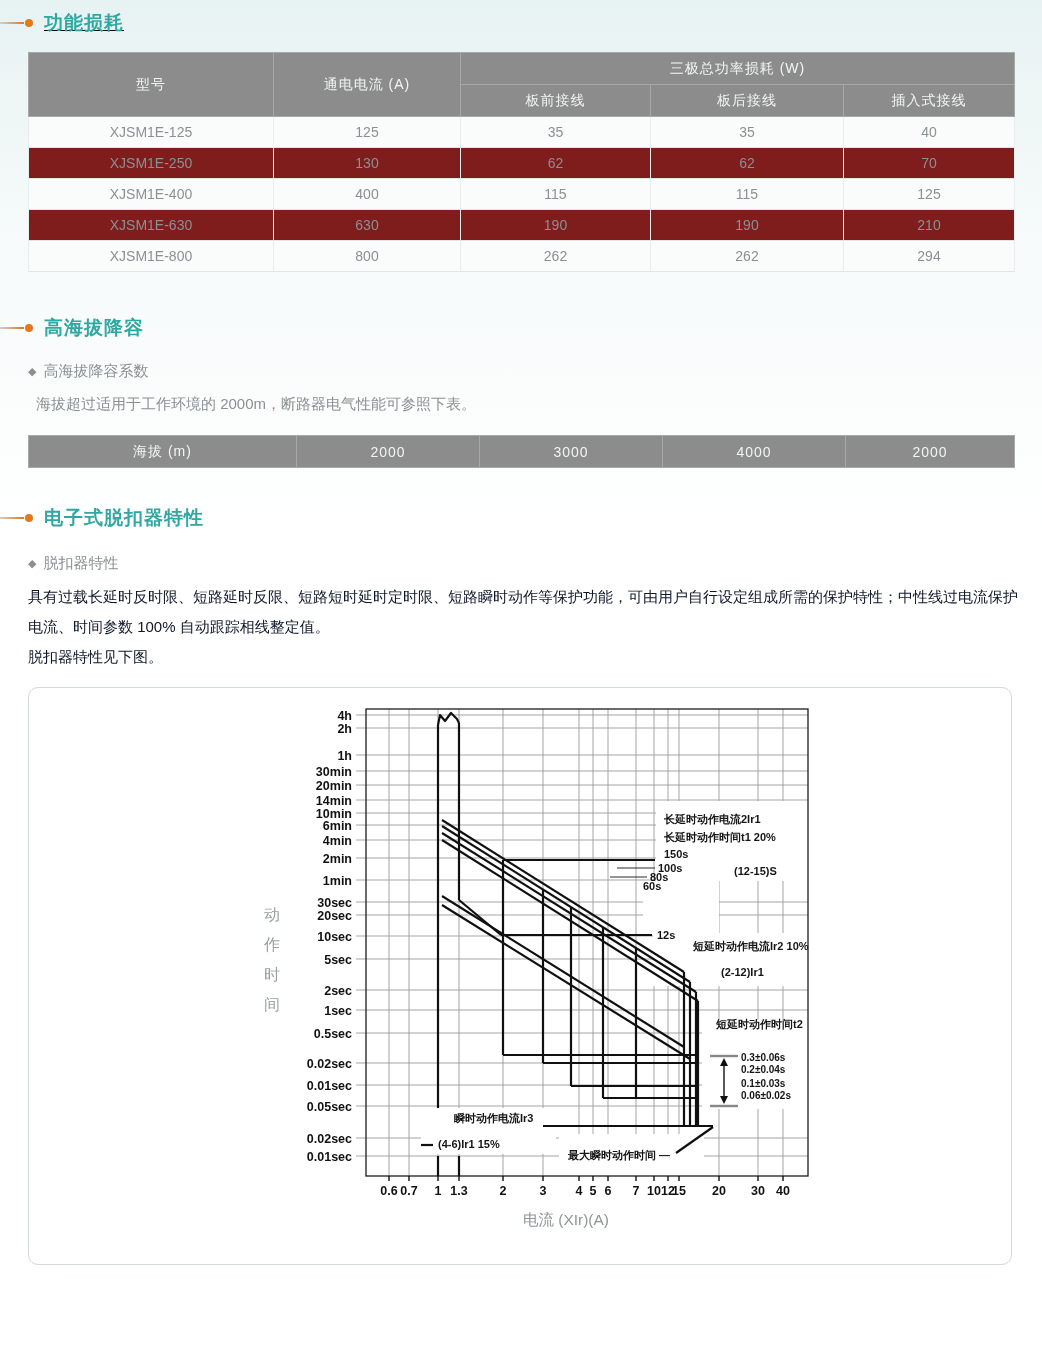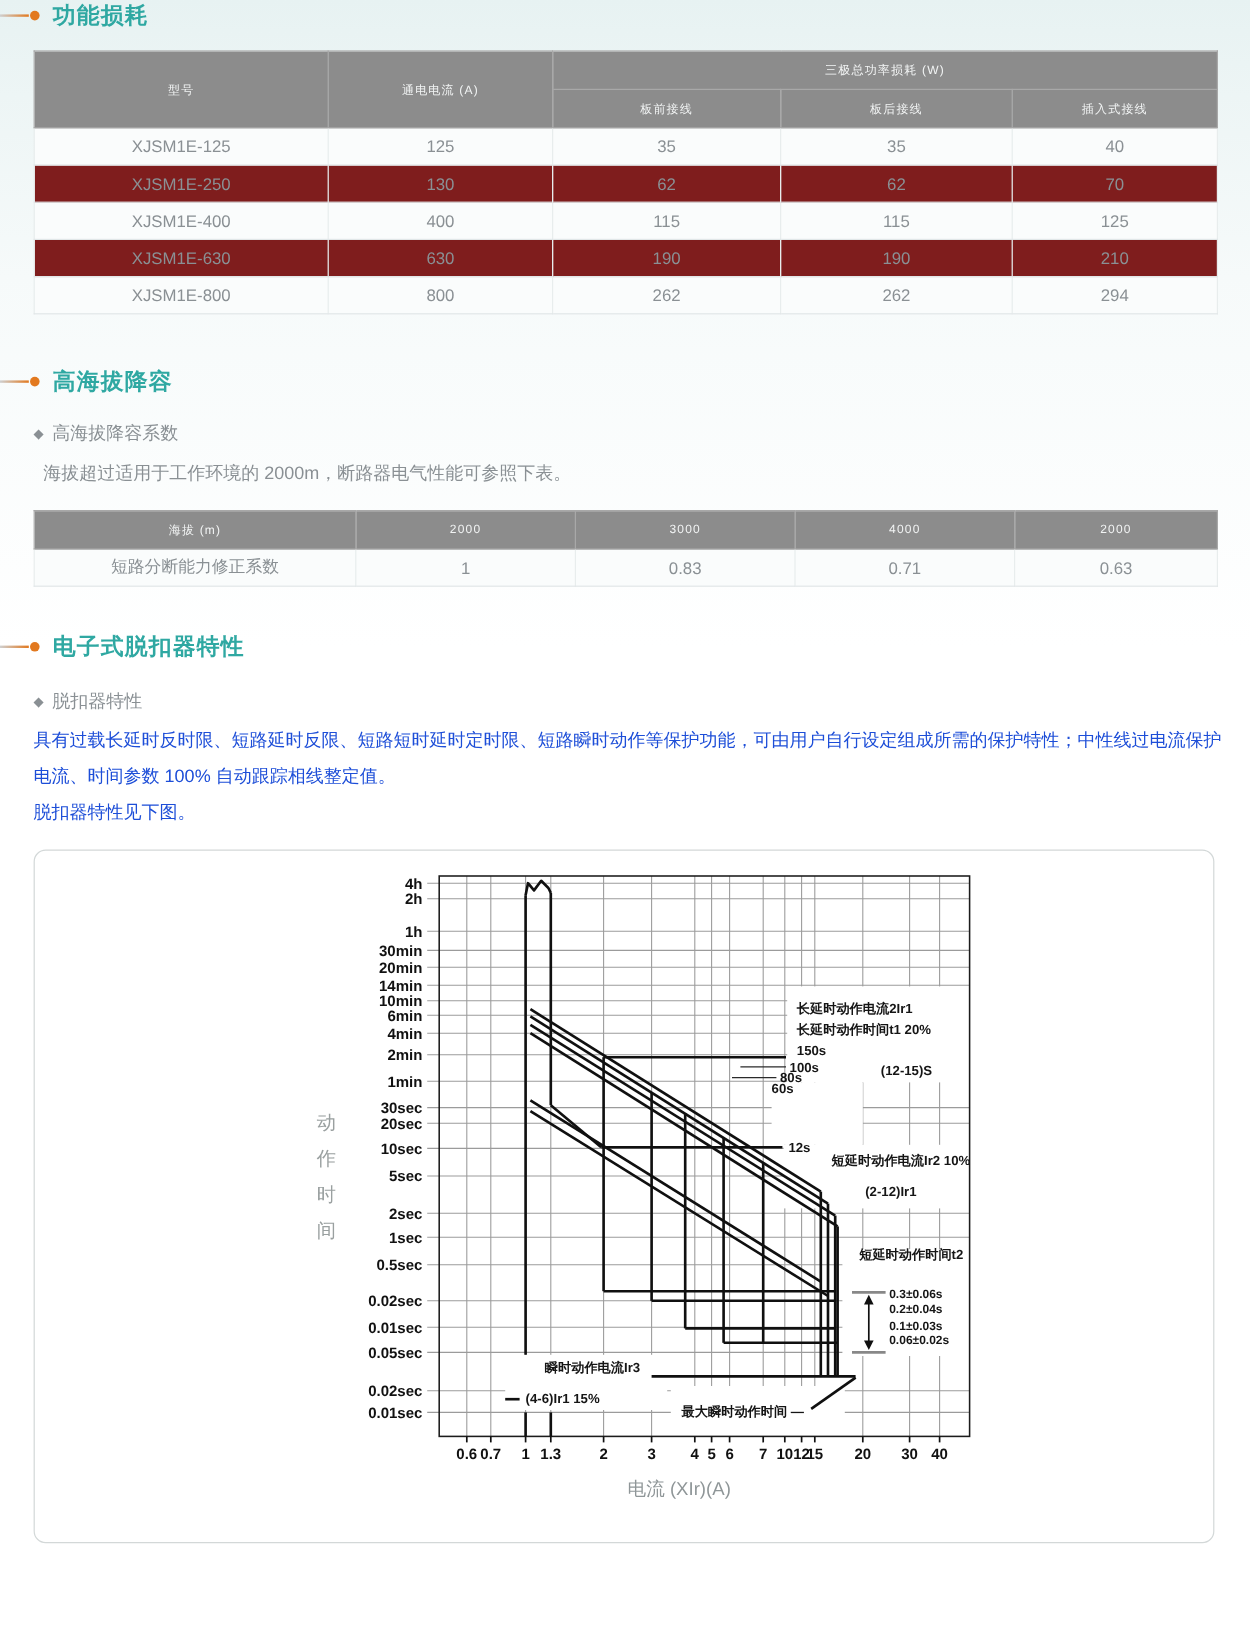--- a/index.html
+++ b/index.html
@@ -9,42 +9,42 @@
     background:linear-gradient(180deg,#e7f2f2 0px,#edf5f5 80px,#f6fafa 230px,#ffffff 540px);
   }
   .section-head{display:flex;align-items:center;}
   .marker{display:flex;align-items:center;}
   .marker-line{width:24px;height:2px;background:linear-gradient(90deg,#cfcfcf,#e2791f);}
   .marker-dot{width:8px;height:8px;border-radius:50%;background:#e2791f;margin-left:1px;}
   .sec-title{font-size:19px;font-weight:700;color:#2fa8a2;margin-left:11px;letter-spacing:1px;}
   .content{margin-left:28px;width:986px;}
   table{border-collapse:collapse;table-layout:fixed;width:986px;}
   thead th{
-    background:#8c8c8c;color:#f2f4f4;font-weight:400;font-size:10px;
+    background:#8c8c8c;color:#f2f4f4;font-weight:400;font-size:14px;
     border:1px solid #a8a8a8;height:29px;letter-spacing:1px;margin-top:16px;
   }
   tbody td{
     color:#8a9094;font-size:14px;text-align:center;height:28px;
     border-bottom:1px solid #e1e7e8;border-right:1px solid #e8eded;border-left:1px solid #e8eded;
     background:#7f1d1d;
   }
   tbody tr:nth-child(odd) td{background:#fafcfc;}
   .sub-head{display:flex;align-items:center;color:#8a9094;font-size:15px;margin-left:28px;}
   .diamond{font-size:11px;margin-right:7px;color:#8a9094;}
-  .para{color:#1d4ed8;font-size:15px;line-height:30px;margin-left:28px;width:992px;}
+  .para{color:#0f172a;font-size:15px;line-height:30px;margin-left:28px;width:992px;}
   .note{color:#8a9094;font-size:15px;margin-left:36px;}
   .fig-box{
     width:984px;height:578px;border:1px solid #d3d8d8;border-radius:10px;
     margin:15px 0 0 28px;background:#fff;box-sizing:border-box;
   }
 </style>
 </head>
 <body>
 
-<div class="section-head" style="">
+<div class="section-head" style="padding-top:10px;text-decoration:underline;">
   <span class="marker">
     <span class="marker-line"></span>
     <span class="marker-dot"></span>
   </span>
   <span class="sec-title">功能损耗</span>
 </div>
 
 <div class="content" style="margin-top:16px;">
   <table>
     <colgroup>
@@ -132,27 +132,20 @@
     <thead>
       <tr id="t2-head">
           <th>海拔 (m)</th>
           <th>2000</th>
           <th>3000</th>
           <th>4000</th>
           <th>2000</th>
         </tr>
     </thead>
     <tbody id="t2-body">
-        <tr>
-          <td>短路分断能力修正系数</td>
-          <td>1</td>
-          <td>0.83</td>
-          <td>0.71</td>
-          <td>0.63</td>
-        </tr>
       </tbody>
   </table>
 </div>
 
 <div class="section-head" style="margin-top:37px;">
   <span class="marker">
     <span class="marker-line"></span>
     <span class="marker-dot"></span>
   </span>
   <span class="sec-title">电子式脱扣器特性</span>

